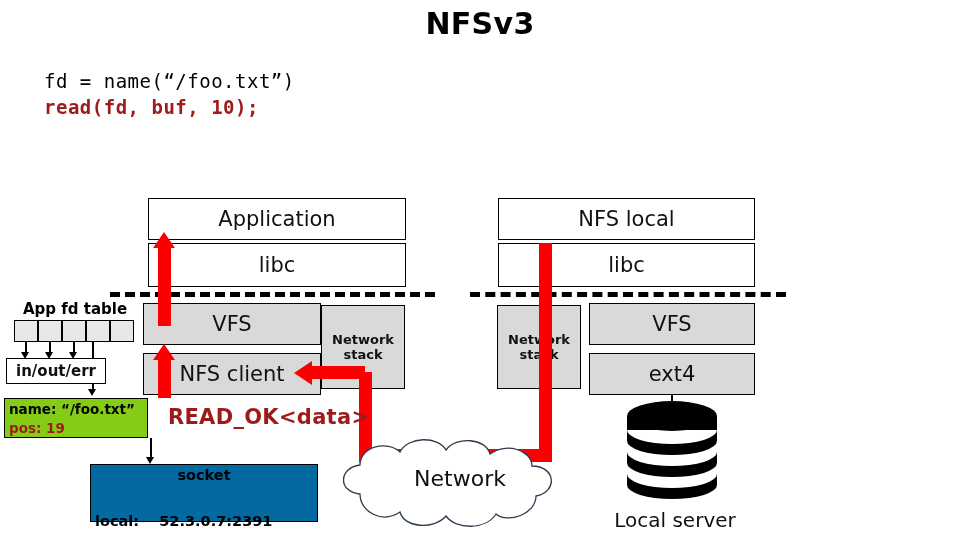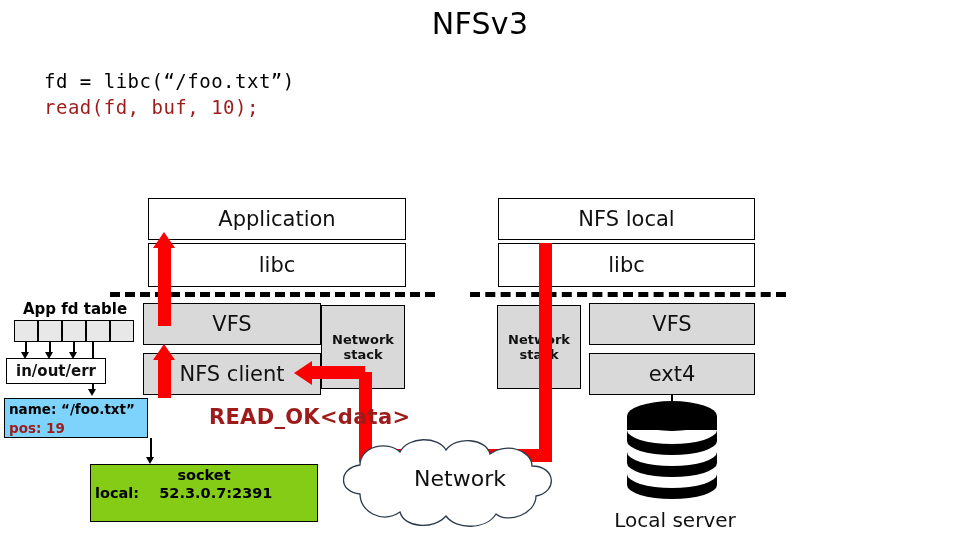--- a/index.html
+++ b/index.html
@@ -7,90 +7,90 @@
     width:960px;height:540px;position:relative;overflow:hidden;
     background:#ffffff;
     font-family:"DejaVu Sans","Liberation Sans",sans-serif;
     color:#000000;
   }
   .abs{position:absolute;}
 
   
   #title{
     left:0;top:6px;width:960px;text-align:center;
-    font-size:30px;font-weight:normal;letter-spacing:.3px;
+    font-size:30px;font-weight:bold;letter-spacing:.3px;
     font-family:"DejaVu Sans","Liberation Sans",sans-serif;
   }
 
   
   #code{left:44px;top:68px;font-family:"DejaVu Sans Mono","Liberation Mono",monospace;font-size:19px;line-height:26px;}
   #code .l1{color:#000;letter-spacing:.5px;}
-  #code .l2{color:#9e1b1b;font-weight:normal;letter-spacing:.5px;}
+  #code .l2{color:#9e1b1b;font-weight:bold;letter-spacing:.5px;}
 
   
   .box{
     box-sizing:border-box;border:1.6px solid #000;background:#fff;
     display:flex;align-items:center;justify-content:center;
     font-size:21px;color:#111;
   }
   .box.gray{background:#d9d9d9;}
   .box.small{font-size:13px;font-weight:bold;line-height:15px;text-align:center;}
 
   
   .dash{height:0;border-top:5px dashed #000;}
 
   
   #fdtitle{left:10px;top:300px;width:130px;text-align:center;font-size:15px;font-weight:bold;}
   .fdcells{left:14px;top:320px;display:flex;}
   .fdcell{width:24px;height:22px;box-sizing:border-box;border:1.6px solid #000;background:#e8e8e8;}
   #inouterr{left:6px;top:358px;width:100px;height:26px;font-size:15px;font-weight:bold;}
   #fileobj{
     left:4px;top:398px;width:144px;height:40px;box-sizing:border-box;border:1.6px solid #000;
-    background:#7dd3fc;padding:1px 4px 0 4px;font-size:13.5px;font-weight:bold;line-height:19px;
+    background:#84cc16;padding:1px 4px 0 4px;font-size:13.5px;font-weight:bold;line-height:19px;
   }
   #fileobj .pos{color:#9e1b1b;}
   #socket{
     left:90px;top:464px;width:228px;height:58px;box-sizing:border-box;border:1.6px solid #000;
-    background:#84cc16;font-size:14.5px;font-weight:bold;line-height:18px;padding-top:1px;
+    background:#0369a1;font-size:14.5px;font-weight:bold;line-height:18px;padding-top:1px;
   }
   #socket .hdr{text-align:center;}
-  #socket .row{white-space:pre;padding-left:4px;}
+  #socket .row{white-space:pre;padding-left:4px;margin-top:28px;}
 
   
   .vline{width:1.8px;background:#000;}
   .arrowdown{
     width:0;height:0;border-left:4.5px solid transparent;border-right:4.5px solid transparent;
     border-top:7px solid #000;
   }
   .redline{background:#fb0000;}
   .redarrow-up{
     width:0;height:0;border-left:11px solid transparent;border-right:11px solid transparent;
     border-bottom:16px solid #fb0000;
   }
   .redarrow-left{
     width:0;height:0;border-top:12px solid transparent;border-bottom:12px solid transparent;
     border-right:18px solid #fb0000;
   }
-  #readok{left:168px;top:405px;font-size:21px;font-weight:bold;color:#9e1b1b;letter-spacing:.3px;margin-left:41px;}
+  #readok{left:168px;top:405px;font-size:21px;font-weight:bold;color:#9e1b1b;letter-spacing:.3px;}
 
   
   #cloudwrap{left:330px;top:432px;width:260px;height:105px;}
   #cloudlabel{left:330px;top:466px;width:260px;text-align:center;font-size:22px;color:#111;}
 
   
   #dbwrap{left:622px;top:398px;width:100px;height:106px;}
   #storagelabel{left:580px;top:508px;width:190px;text-align:center;font-size:20px;color:#111;}
 </style>
 </head>
 <body>
 
 <div class="abs" id="title">NFSv3</div>
 
 <div class="abs" id="code">
-  <div class="l1">fd = libc(“/foo.txt”)</div>
+  <div class="l1">fd = name(“/foo.txt”)</div>
   <div class="l2">read(fd, buf, 10);</div>
 </div>
 
 <div class="abs dash" style="left:110px;top:292px;width:325px;"></div>
 <div class="abs dash" style="left:470px;top:292px;width:316px;"></div>
 
 <div class="abs box" style="left:148px;top:198px;width:258px;height:42px;">
   <span>Application</span>
 </div>
 <div class="abs box" style="left:148px;top:243px;width:258px;height:44px;">

